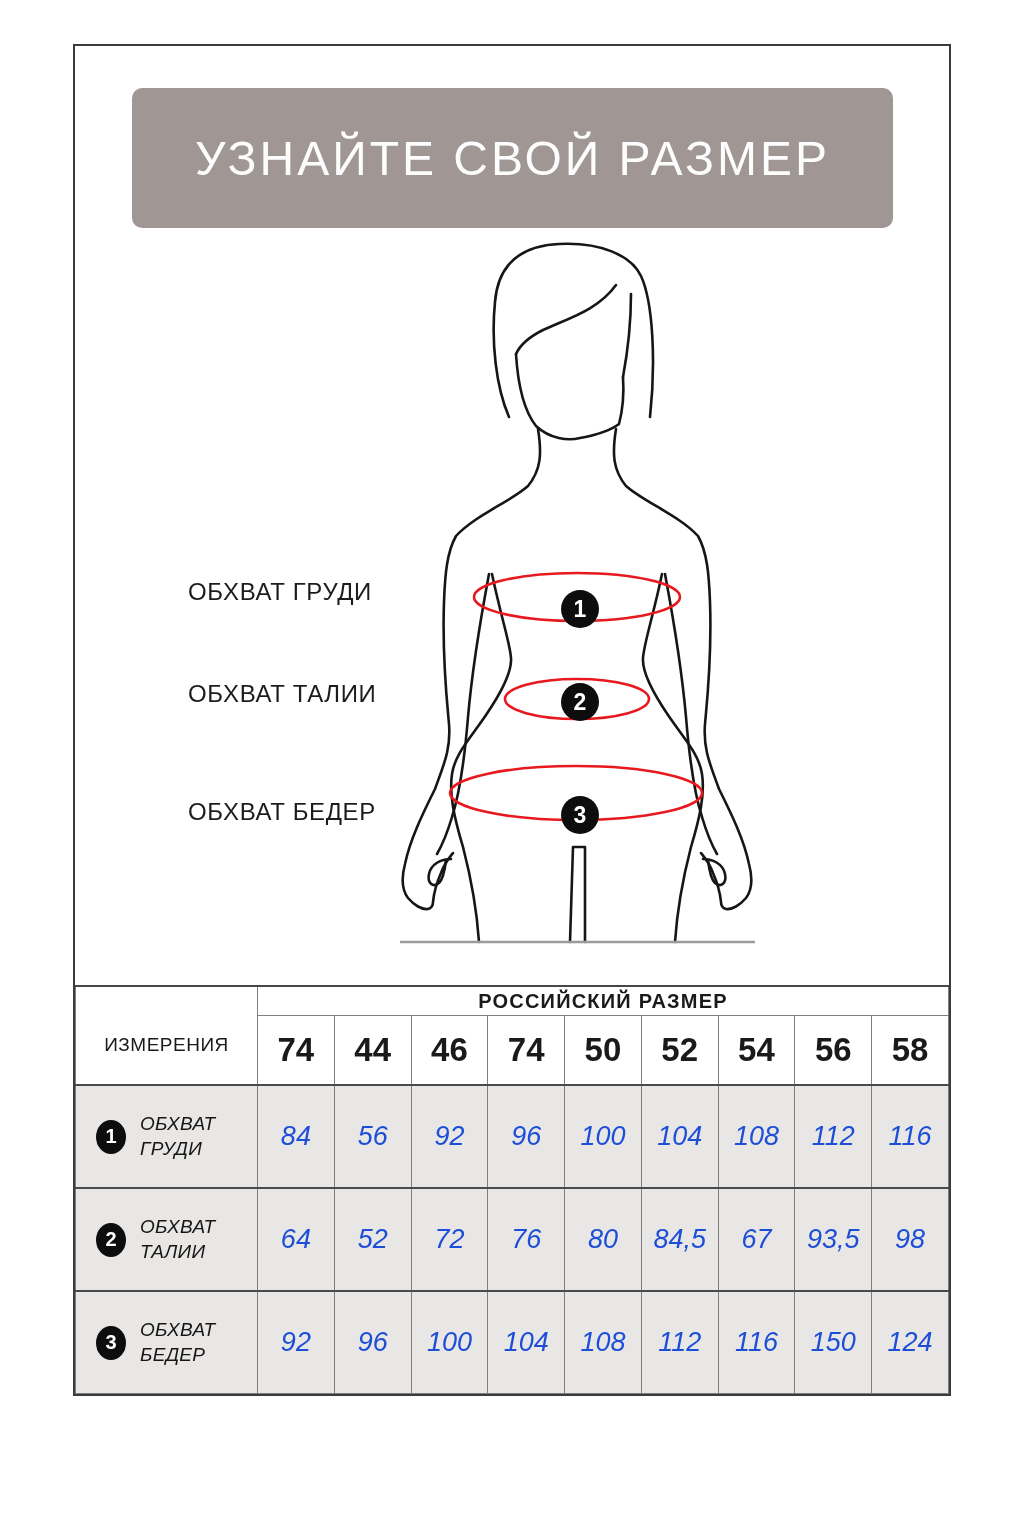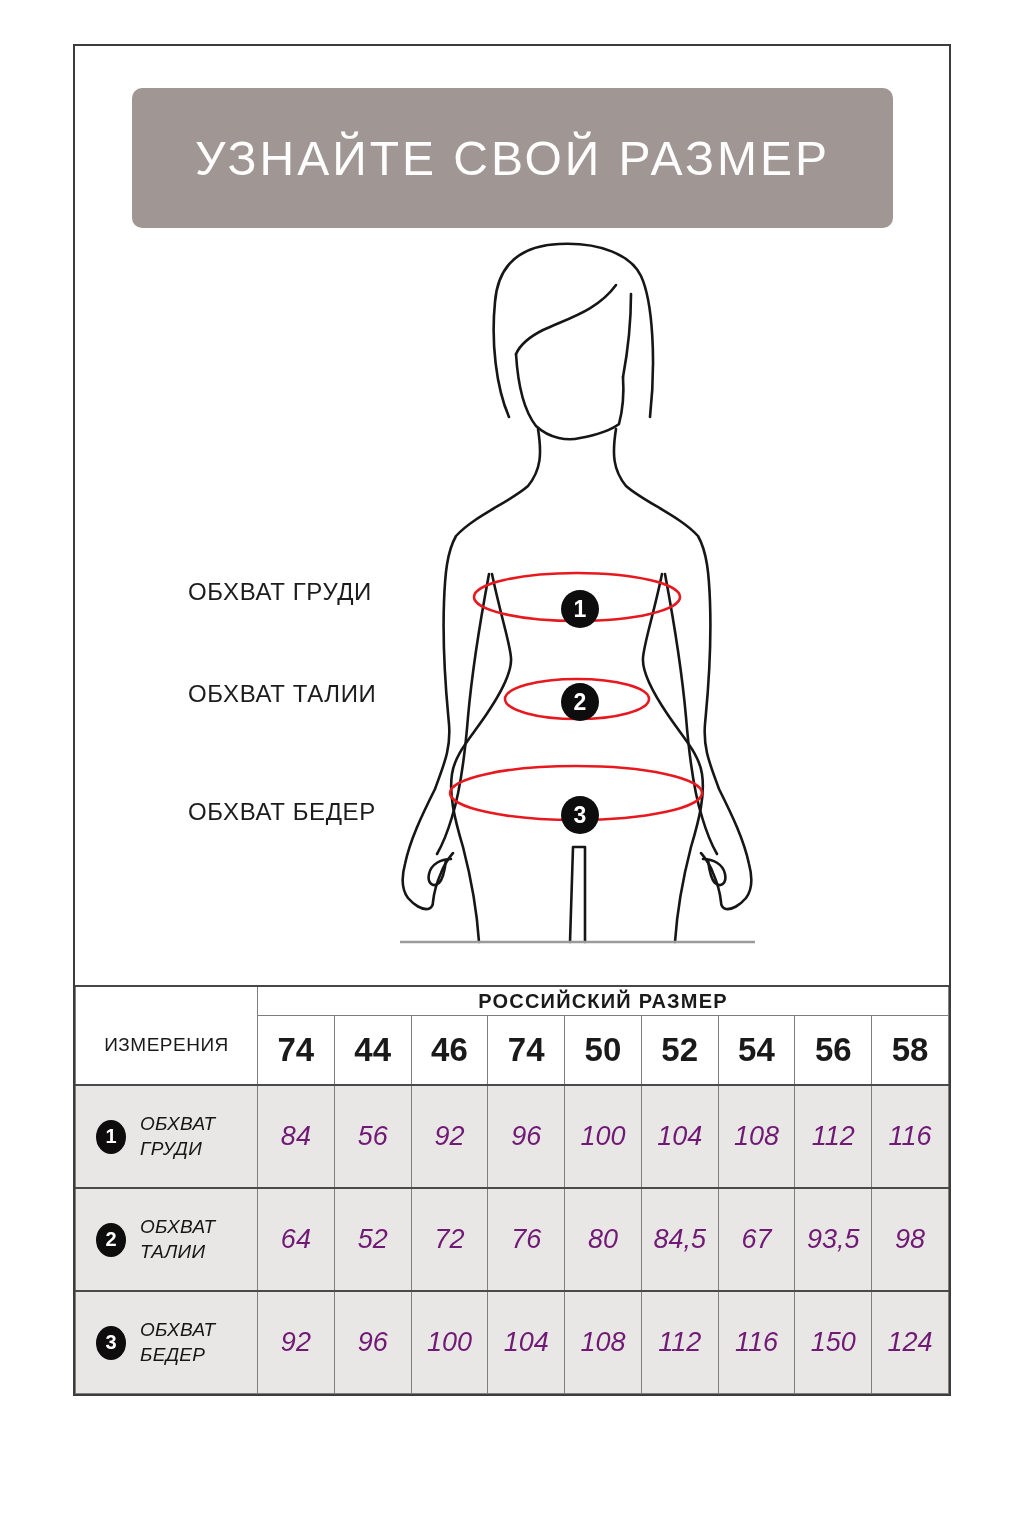--- a/index.html
+++ b/index.html
@@ -57,21 +57,21 @@
     letter-spacing:0.5px;
   }
   .size-table th.size-h{
     height:68px;font-size:33px;font-weight:700;
   }
   .size-table tbody td{
     background:var(--row_bg,#e9e7e5);height:101px;
     border-top:2px solid #4a4a4a;
   }
   .size-table td.val{
-    font-style:italic;font-size:27px;color:#701a75;
+    font-style:italic;font-size:27px;color:#1d4ed8;
   }
   .labelwrap{
     display:flex;align-items:center;gap:14px;padding-left:20px;text-align:left;
   }
   .tbadge{
     width:30px;height:34px;border-radius:50%;flex:0 0 auto;
     background:var(--badge_bg,#0d0d0d);color:#fff;
     font-size:20px;font-weight:700;font-style:normal;
     display:flex;align-items:center;justify-content:center;
   }

